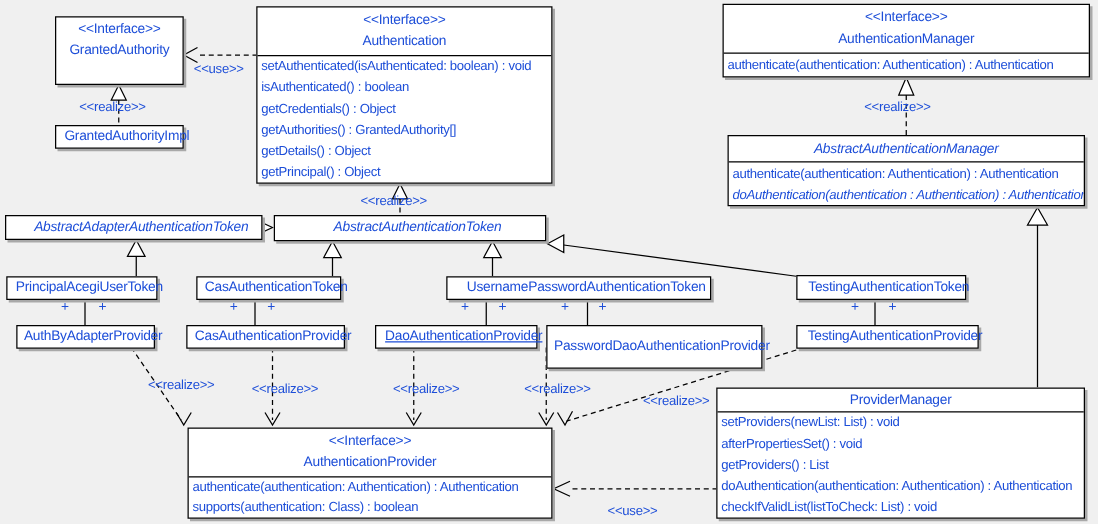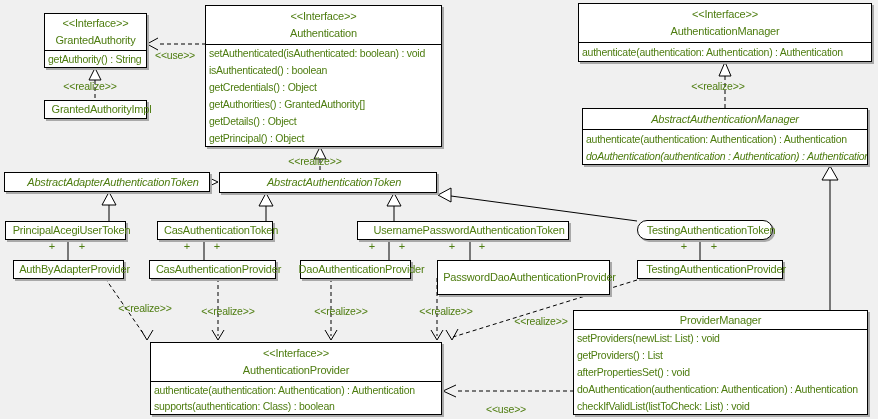--- a/index.html
+++ b/index.html
@@ -1,17 +1,17 @@
 <!DOCTYPE html>
 <html><head>
 <meta charset="utf-8">
 <style>
   html,body{margin:0;padding:0;background:#f0f0f0;}
   #diagram{position:relative;width:878px;height:419px;background:#f0f0f0;
-    font-family:"Liberation Sans",sans-serif;color:#4d7c0f;overflow:hidden;}
+    font-family:"Liberation Sans",sans-serif;color:#1d4ed8;overflow:hidden;}
   #edges{position:absolute;left:0;top:0;}
   .uml-box{position:absolute;background:#fff;border:1px solid #000;
     box-shadow:2px 2px 0 #a9a9a9;box-sizing:border-box;display:flex;flex-direction:column;}
   .uml-box.simple{justify-content:center;align-items:center;padding-left:12px;}
   .title{display:flex;flex-direction:column;justify-content:center;align-items:center;flex:0 0 auto;}
   .stereotype,.cls-name{font-size:11px;line-height:17px;white-space:nowrap;letter-spacing:-0.2px;}
   .methods{border-top:1px solid #000;flex:1 1 auto;display:flex;flex-direction:column;overflow:hidden;}
   .method{font-size:10.5px;letter-spacing:-0.25px;white-space:nowrap;padding-left:3px;
     flex:1;display:flex;align-items:center;overflow:hidden;}
   .italic{font-style:italic;}
@@ -22,24 +22,24 @@
   #b-ga  {left:44px; top:13px; width:103px;height:55px;}  #b-ga .title{height:36px;}
   #b-gai {left:44px; top:100px;width:103px;height:19px;}
   #b-auth{left:205px;top:5px;  width:237px;height:142px;} #b-auth .title{height:38px;}
   #b-am  {left:578px;top:3px;  width:294px;height:59px;}  #b-am .title{height:38px;}
   #b-aam {left:582px;top:108px;width:286px;height:57px;}  #b-aam .title{height:20px;}
   #b-aaat{left:4px;  top:172px;width:206px;height:20px;}
   #b-aat {left:219px;top:172px;width:218px;height:21px;}
   #b-paut{left:5px;  top:221px;width:121px;height:19px;}
   #b-cat {left:157px;top:221px;width:116px;height:19px;}
   #b-upat{left:357px;top:221px;width:212px;height:19px;}
-  #b-tat {left:637px;top:220px;width:136px;height:20px;border-radius:10px;}
+  #b-tat {left:637px;top:220px;width:136px;height:20px;}
   #b-abap{left:13px; top:260px;width:111px;height:19px;}
   #b-cap {left:149px;top:260px;width:127px;height:19px;}
-  #b-dap {left:300px;top:260px;width:111px;height:19px;}
+  #b-dap {left:300px;top:260px;width:130px;height:19px;text-decoration:underline;}
   #b-pdap{left:437px;top:260px;width:173px;height:35px;align-items:center;}
   #b-tap {left:637px;top:260px;width:146px;height:19px;}
   #b-ap  {left:150px;top:342px;width:292px;height:73px;}  #b-ap .title{height:38px;}
   #b-pm  {left:573px;top:310px;width:295px;height:105px;} #b-pm .title{height:18px;}
   
   #l-use1{left:175px;top:55px;}   #l-rlz-ga{left:90px;top:86px;}
   #l-rlz-auth{left:315px;top:161px;} #l-rlz-am{left:718px;top:86px;}
   #l-rlz-p1{left:145px;top:308px;} #l-rlz-p2{left:228px;top:311px;}
   #l-rlz-p3{left:341px;top:311px;} #l-rlz-p4{left:446px;top:311px;}
   #l-rlz-p5{left:541px;top:321px;} #l-use2{left:506px;top:409px;}
@@ -100,23 +100,20 @@
       <polyline points="446,330 452,340 458,329"></polyline>
       <polyline points="456,385 443,391 456,397"></polyline>
     </g>
   </svg>
 
   <div class="uml-box" id="b-ga">
     <div class="title">
       <div class="stereotype">&lt;&lt;Interface&gt;&gt;</div>
       <div class="cls-name">GrantedAuthority</div>
     </div>
-    <div class="methods">
-      <div class="method">getAuthority() : String</div>
-    </div>
   </div>
 
   <div class="uml-box simple" id="b-gai">
     <div class="cls-name">GrantedAuthorityImpl</div>
   </div>
 
   <div class="uml-box" id="b-auth">
     <div class="title">
       <div class="stereotype">&lt;&lt;Interface&gt;&gt;</div>
       <div class="cls-name">Authentication</div>
@@ -198,22 +195,22 @@
       <div class="method">supports(authentication: Class) : boolean</div>
     </div>
   </div>
 
   <div class="uml-box" id="b-pm">
     <div class="title">
       <div class="cls-name">ProviderManager</div>
     </div>
     <div class="methods">
       <div class="method">setProviders(newList: List) : void</div>
+      <div class="method">afterPropertiesSet() : void</div>
       <div class="method">getProviders() : List</div>
-      <div class="method">afterPropertiesSet() : void</div>
       <div class="method">doAuthentication(authentication: Authentication) : Authentication</div>
       <div class="method">checkIfValidList(listToCheck: List) : void</div>
     </div>
   </div>
 
   <div class="edge-label" id="l-use1">&lt;&lt;use&gt;&gt;</div>
   <div class="edge-label" id="l-rlz-ga">&lt;&lt;realize&gt;&gt;</div>
   <div class="edge-label" id="l-rlz-auth">&lt;&lt;realize&gt;&gt;</div>
   <div class="edge-label" id="l-rlz-am">&lt;&lt;realize&gt;&gt;</div>
   <div class="edge-label" id="l-rlz-p1">&lt;&lt;realize&gt;&gt;</div>

